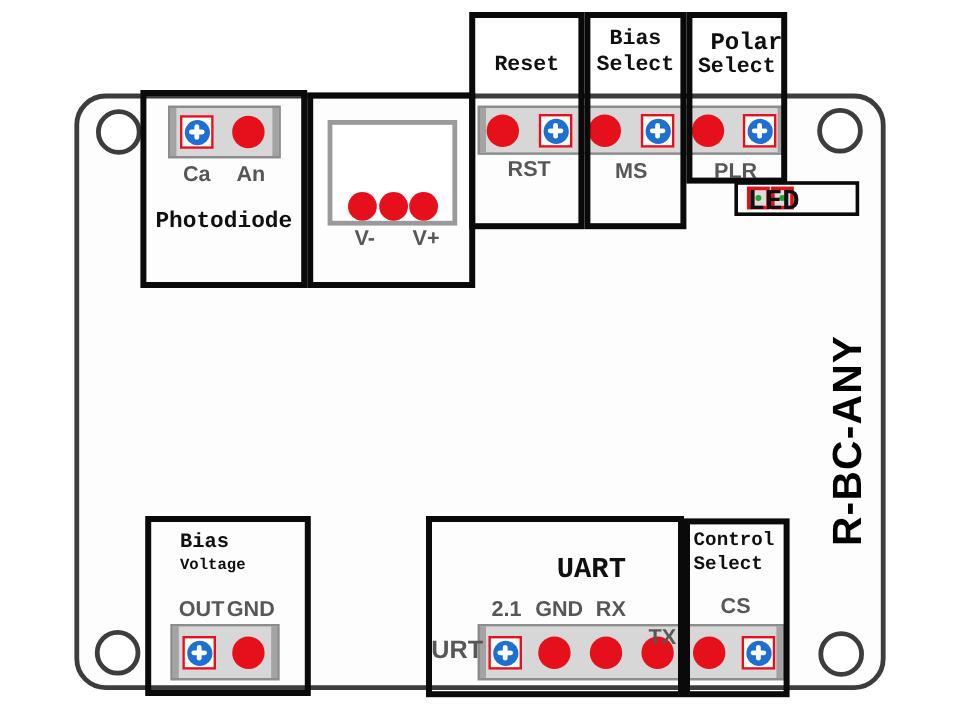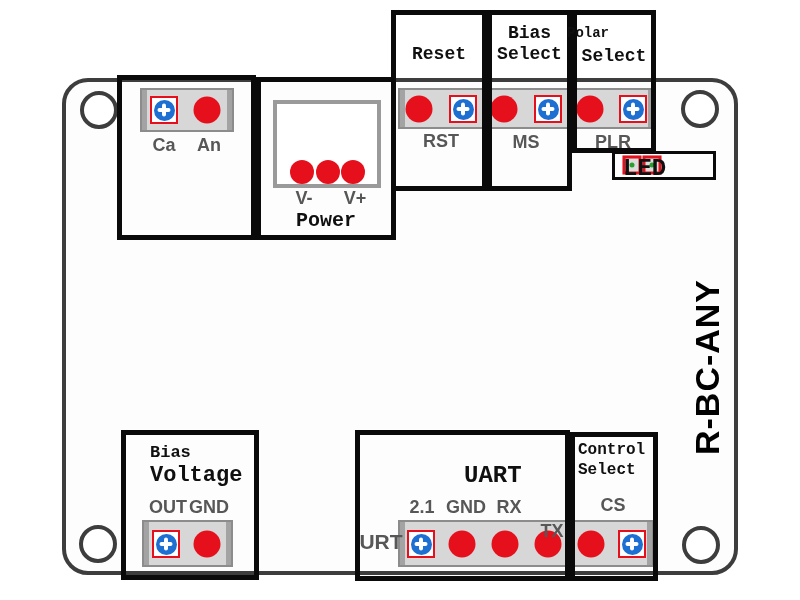--- a/index.html
+++ b/index.html
@@ -119,29 +119,29 @@
   <div class="frame" style="left:117px;top:75px;width:139px;height:165px"></div>
   <div class="frame" style="left:256px;top:77px;width:140px;height:163px"></div>
   <div class="frame" style="left:391px;top:10px;width:96px;height:181px"></div>
   <div class="frame" style="left:487px;top:10px;width:85px;height:181px"></div>
   <div class="frame" style="left:572px;top:10px;width:84px;height:143px"></div>
   <div class="frame thin" style="left:612px;top:151px;width:104px;height:29px"></div>
   <div class="frame" style="left:121px;top:430px;width:138px;height:150px"></div>
   <div class="frame" style="left:355px;top:430px;width:215px;height:151px"></div>
   <div class="frame" style="left:570px;top:432px;width:88px;height:149px"></div>
 
-  <div class="title ctr" style="left:256px;top:209px;width:140px;font-size:20px">Power</div>
+  <div class="title ctr" style="left:117px;top:173px;width:139px;font-size:19px">Photodiode</div>
   <div class="title ctr" style="left:391px;top:44px;width:96px;font-size:18px">Reset</div>
   <div class="title ctr" style="left:487px;top:23px;width:85px;font-size:18px">Bias</div>
   <div class="title ctr" style="left:487px;top:44px;width:85px;font-size:18px">Select</div>
-  <div class="title ctr" style="left:546px;top:25px;width:84px;font-size:14px">Polar</div>
+  <div class="title ctr" style="left:580px;top:25px;width:84px;font-size:20px">Polar</div>
   <div class="title ctr" style="left:572px;top:46px;width:84px;font-size:18px">Select</div>
   <div class="title" style="left:623px;top:155px;font-size:24px">LED</div>
   <div class="title" style="left:150px;top:443px;font-size:17px">Bias</div>
-  <div class="title" style="left:150px;top:463px;font-size:22px">Voltage</div>
+  <div class="title" style="left:150px;top:463px;font-size:13px">Voltage</div>
   <div class="title" style="left:464px;top:462px;font-size:24px">UART</div>
   <div class="title" style="left:578px;top:441px;font-size:16px">Control</div>
   <div class="title" style="left:578px;top:461px;font-size:16px">Select</div>
 
   <div class="plabel" style="left:164px;top:135px">Ca</div>
   <div class="plabel" style="left:209px;top:135px">An</div>
   <div class="plabel" style="left:304px;top:188px">V-</div>
   <div class="plabel" style="left:355px;top:188px">V+</div>
   <div class="plabel" style="left:441px;top:131px">RST</div>
   <div class="plabel" style="left:526px;top:132px">MS</div>

